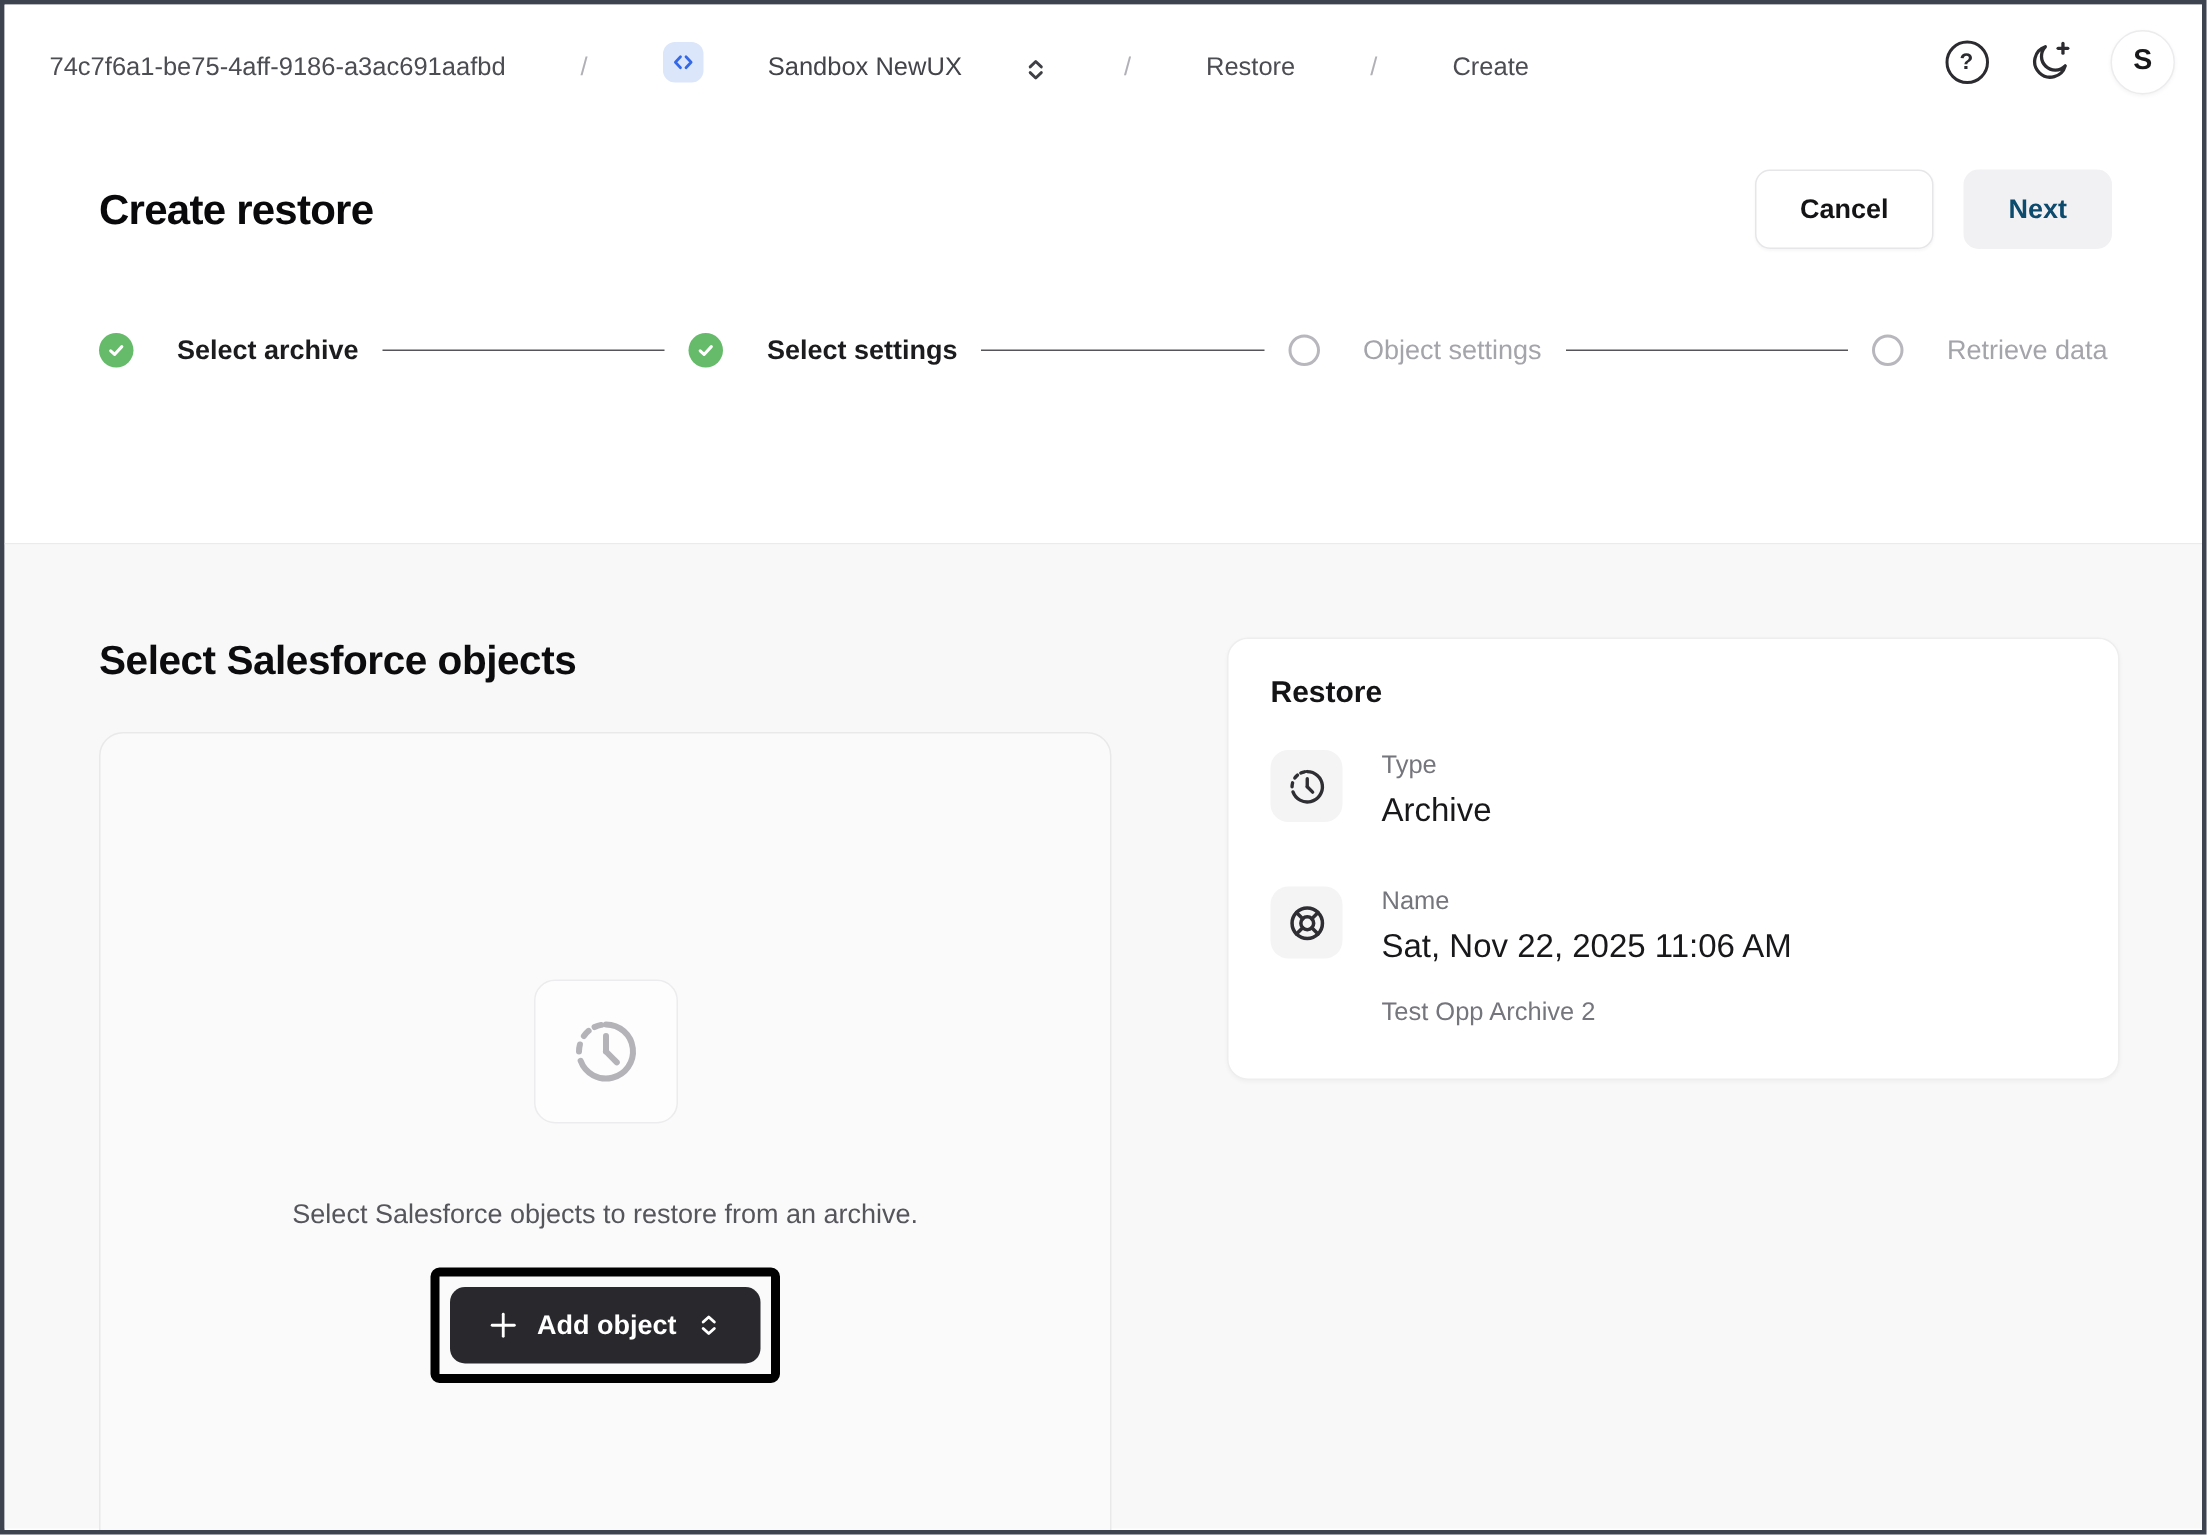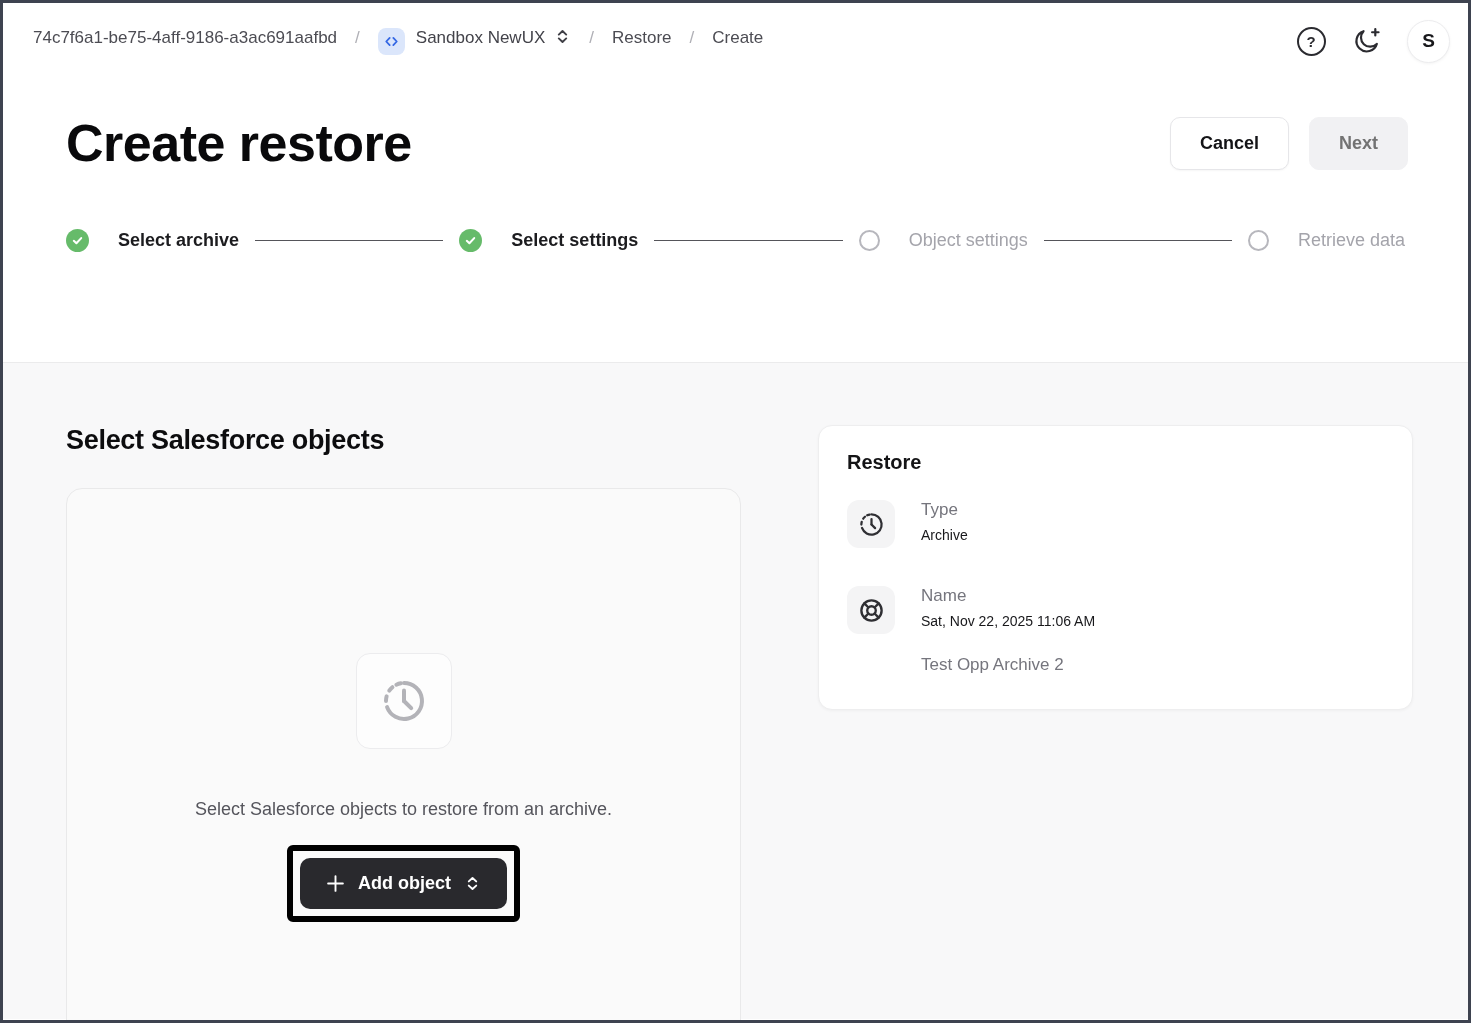--- a/index.html
+++ b/index.html
@@ -7,36 +7,36 @@
   body {
     font-family:"Liberation Sans","DejaVu Sans",sans-serif;
     background:#ffffff;
     border:3px solid #3e4350;
     color:#18181b;
     overflow:hidden;
   }
   
   .app-header { height:360px; background:#ffffff; border-bottom:1px solid #ebebec; }
   .topbar { height:76px; display:flex; align-items:center; justify-content:space-between; padding:0 18px 0 30px; }
-  .breadcrumb { display:flex; align-items:flex-start; font-size:17px; color:#4c4c53; }
+  .breadcrumb { display:flex; align-items:flex-end; font-size:17px; color:#4c4c53;gap:32px; }
   .crumb-sep { color:#b0b0b6; margin:0 18px; font-size:17px; }
   .org-chip { width:27px; height:27px; border-radius:8px; background:#dbe6fb; display:flex; align-items:center; justify-content:center; margin-right:11px; }
   .org-name { color:#43434a; font-weight:500; margin-right:9px; }
   .updown { display:inline-flex; }
   .topbar-right { display:flex; align-items:center; gap:24px; }
   .icon-btn { width:32px; height:32px; display:flex; align-items:center; justify-content:center; cursor:pointer; }
   .help-circle { width:29px; height:29px; border:2px solid #2b2b30; border-radius:50%; display:flex; align-items:center; justify-content:center; font-weight:700; font-size:15px; color:#2b2b30; }
   .avatar { width:43px; height:43px; border-radius:50%; background:#ffffff; border:1px solid #ececee; box-shadow:0 1px 3px rgba(0,0,0,.05); display:flex; align-items:center; justify-content:center; font-size:19px; font-weight:600; color:#18181b; }
   
   .title-row { display:flex; align-items:center; justify-content:space-between; padding:0 60px 0 63px; margin-top:34px; }
-  .page-title { font-size:52px; font-weight:700; letter-spacing:-0.5px; color:#09090b; }
+  .page-title { font-size:28px; font-weight:700; letter-spacing:-0.5px; color:#09090b; }
   .title-actions { display:flex; gap:20px; }
   .btn { font-family:inherit; font-size:18px; font-weight:700; border-radius:10px; padding:15px 29px; cursor:pointer; }
   .btn-cancel { background:#ffffff; color:#141417; border:1px solid #e6e6e9; box-shadow:0 1px 2px rgba(0,0,0,.04); }
-  .btn-next { background:#f1f1f3; color:#737373; border:1px solid #f1f1f3; cursor:default; }
+  .btn-next { background:#f1f1f3; color:#0c4a6e; border:1px solid #f1f1f3; cursor:default; }
   
   .stepper { display:flex; align-items:center; padding:0 63px; margin-top:56px; }
   .step { display:flex; align-items:center; gap:29px; white-space:nowrap; }
   .step-label { font-size:18px; }
   .step.done .step-label { color:#1c1c1f; font-weight:600; }
   .step.todo .step-label { color:#a4a4ab; font-weight:400; }
   .step-circle-done { width:23px; height:23px; border-radius:50%; background:#66bb6a; display:flex; align-items:center; justify-content:center; }
   .step-circle-todo { width:21px; height:21px; border-radius:50%; border:2px solid #b7b7bd; background:#ffffff; }
   .step-line { flex:1; height:1px; background:#55555a; margin:0 16px; }
   
@@ -51,21 +51,21 @@
   .btn-add { display:flex; align-items:center; gap:13px; background:#29292d; color:#ffffff; border:none; border-radius:10px; padding:15px 26px; font-family:inherit; font-size:18px; font-weight:700; cursor:pointer; }
   
   .col-right { width:595px; }
   .summary-card { width:595px; background:#ffffff; border:1px solid #eeeeef; border-radius:14px; box-shadow:0 1px 3px rgba(0,0,0,.04); padding:25px 28px 34px; }
   .summary-title { font-size:20px; font-weight:700; color:#141416; }
   .summary-row { display:flex; gap:26px; }
   .summary-row.first { margin-top:26px; }
   .summary-row.second { margin-top:38px; }
   .row-icon-chip { width:48px; height:48px; border-radius:12px; background:#f4f4f5; display:flex; align-items:center; justify-content:center; color:#2f2f33; flex:0 0 auto; }
   .row-label { font-size:17px; color:#75757d; margin-bottom:7px; }
-  .row-value { font-size:14px; color:#18181b; }
+  .row-value { font-size:22px; color:#18181b; }
   .archive-name { margin-top:21px; padding-left:74px; font-size:17px; color:#75757d; }
   svg { display:block; }
 </style>
 </head>
 <body>
 
 <header class="app-header">
   <div class="topbar">
     <div class="breadcrumb">
       <span>74c7f6a1-be75-4aff-9186-a3ac691aafbd</span>

